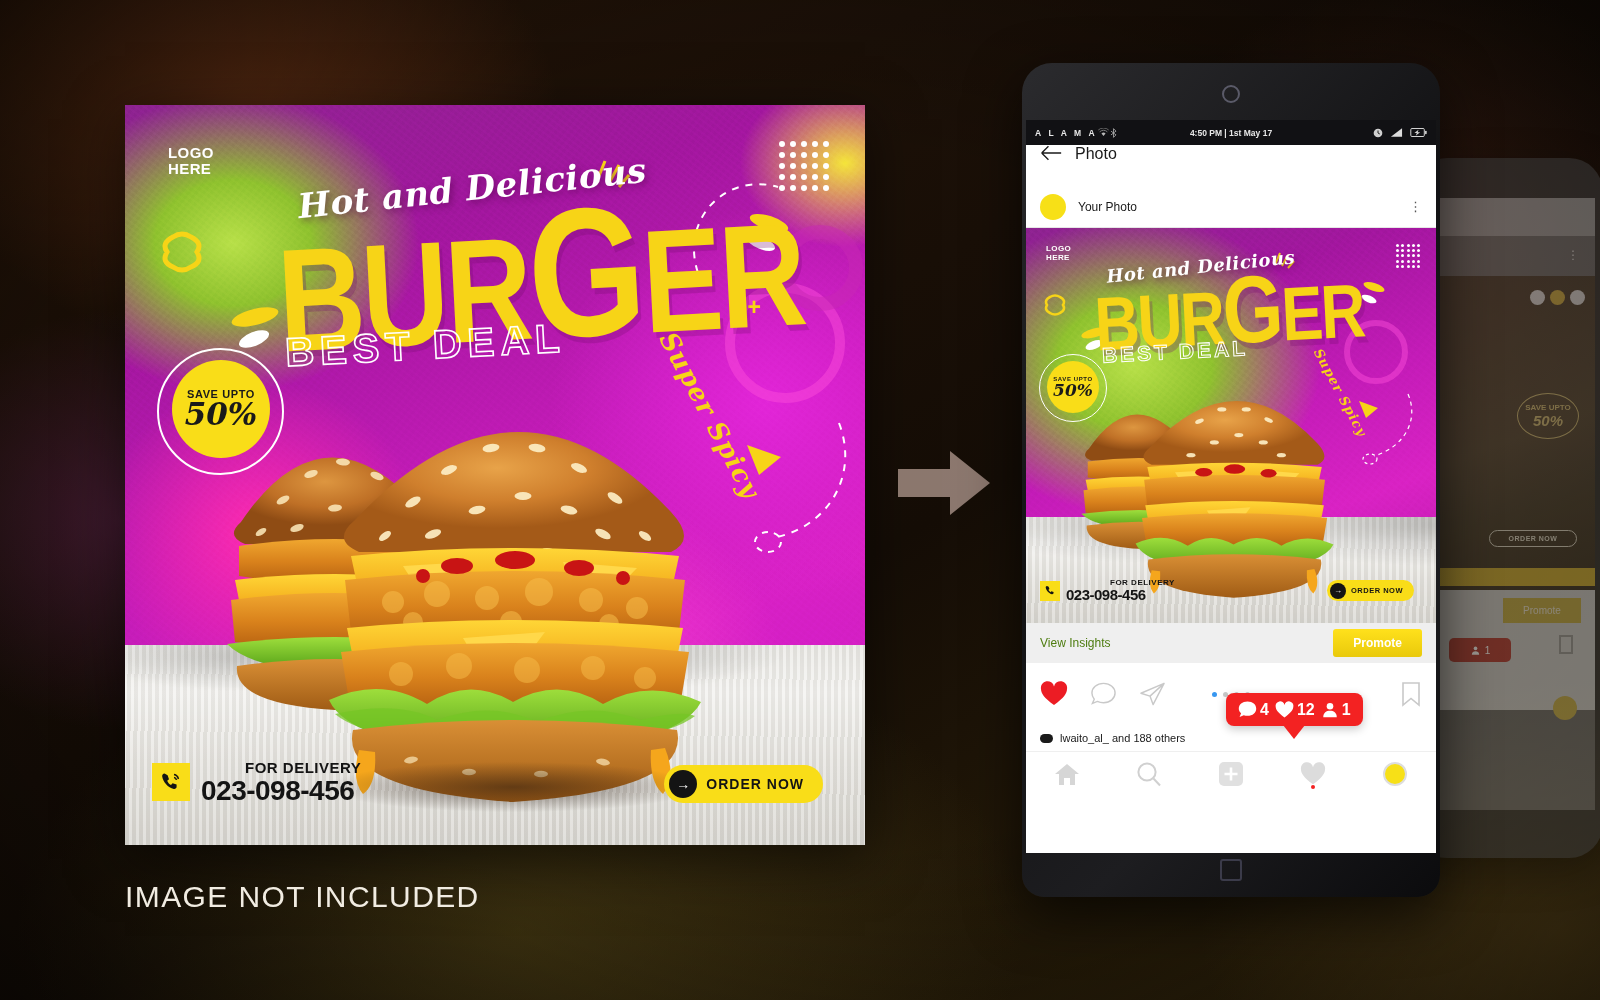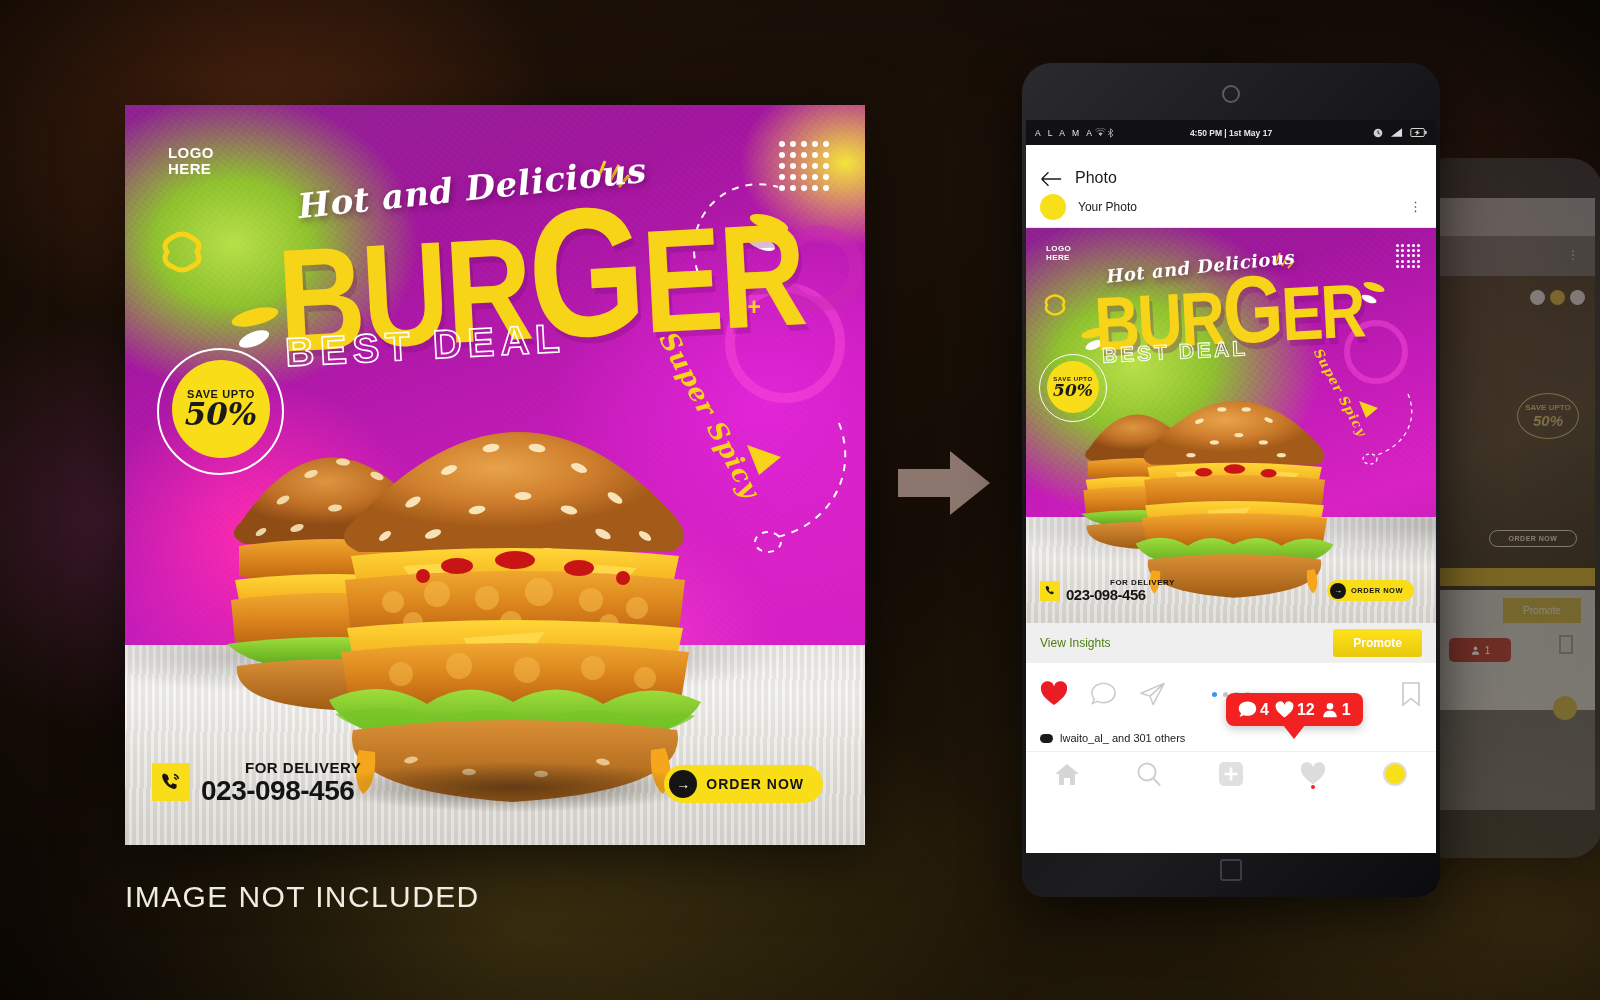--- a/index.html
+++ b/index.html
@@ -228,27 +228,27 @@
   .homebtn{
     position:absolute; left:50%; bottom:16px; transform:translateX(-50%);
     width:22px;height:22px;border:2.5px solid #3b3b4a;border-radius:3px;
   }
 
   
   .statusbar{
     height:25px; background:#111114; display:flex; align-items:center;
     padding:0 9px; color:#e8e8e8; font-size:9px; position:relative;
   }
-  .sb-left{ display:flex; align-items:center; gap:1px; }
+  .sb-left{ display:flex; align-items:center; gap:1px;font-weight:bold; }
   .sb-carrier{ letter-spacing:2.6px; font-size:8.5px; }
   .sb-center{ position:absolute; left:50%; transform:translateX(-50%); font-size:8.5px; font-weight:bold; }
   .sb-right{ margin-left:auto; display:flex; align-items:center; gap:7px; }
 
   
-  .app-header{ height:42px; display:flex; align-items:flex-end; gap:13px; padding:0 14px; background:#fff; }
+  .app-header{ height:42px; display:flex; align-items:flex-start; gap:13px; padding:0 14px; background:#fff; }
   .app-header .title{ font-size:16px; color:#1a1a1a; }
   .user-row{ height:40px; display:flex; align-items:center; padding:0 14px; background:#fff; position:relative; }
   .avatar-y{ width:26px;height:26px;border-radius:50%;background:#f7e017; }
   .user-row .uname{ margin-left:12px; font-size:12px; color:#1a1a1a; }
   .kebab{ margin-left:auto; color:#555; font-size:13px; line-height:.55; text-align:center;}
   .hairline{ height:1px; background:#e6e6e6; }
 
   
   .mini-poster{ position:relative; height:395px; overflow:hidden; }
   .mini .logo-here{ left:20px; top:17px; font-size:8px; }
@@ -839,21 +839,21 @@
               <circle cx="12" cy="7" r="4.4" fill="#fff"></circle>
               <path d="M3 21.5 C3 15.6 7.2 13 12 13 C16.8 13 21 15.6 21 21.5 Z" fill="#fff"></path>
             </svg>
           <span>1</span>
         </span>
       </div>
     </div>
 
     <div class="likes-row">
       <span class="faces"></span>
-      <span>lwaito_al_ and 301 others</span>
+      <span>lwaito_al_ and 188 others</span>
     </div>
 
     <div class="tabbar">
       <span class="tab">
         <svg width="26" height="24" viewBox="0 0 26 24">
             <path d="M13 2 L25 12 L21 12 L21 23 L16 23 L16 16 L10 16 L10 23 L5 23 L5 12 L1 12 Z" fill="#d6d6d6"></path>
           </svg>
       </span>
       <span class="tab">
         <svg width="26" height="26" viewBox="0 0 26 26">

